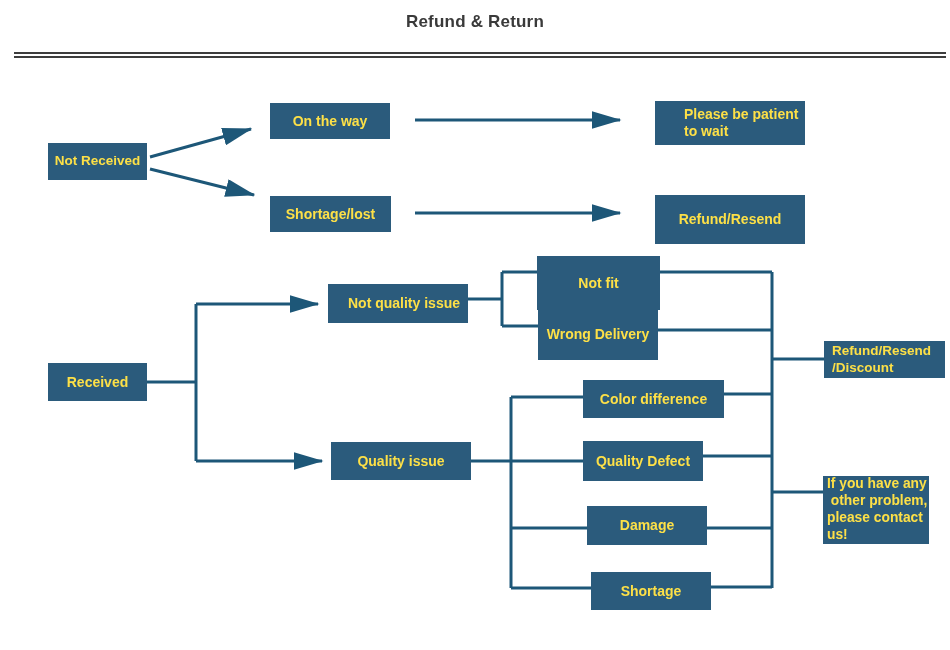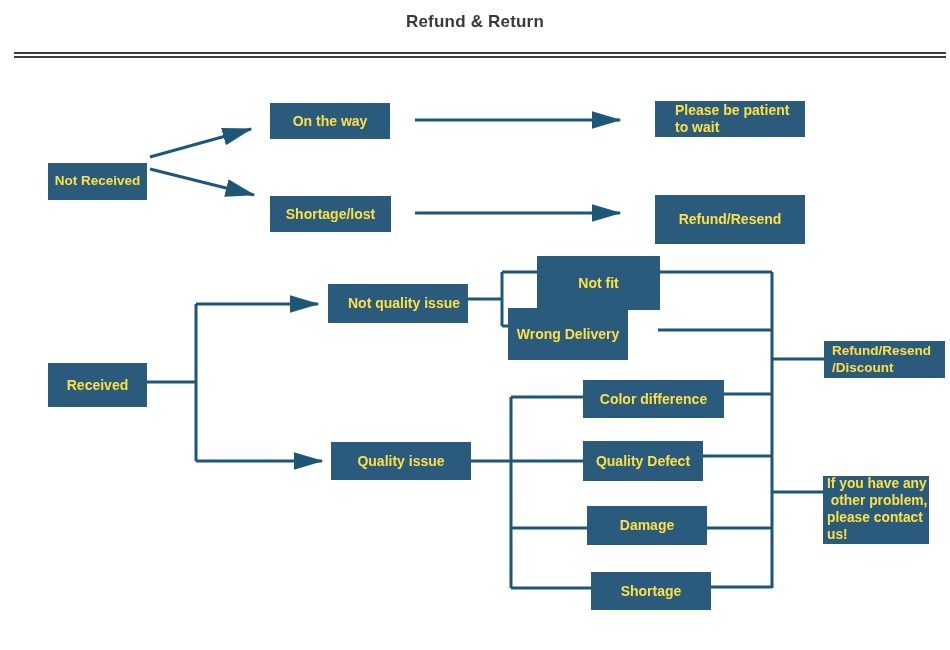--- a/index.html
+++ b/index.html
@@ -21,30 +21,30 @@
   #ah path { fill:var(--line,#1d5778); }
   .node {
     position:absolute; box-sizing:border-box;
     background:var(--box,#2b5b7c); color:#fde047;
     font-weight:bold; font-size:14px; line-height:1.2;
     display:flex; align-items:center; justify-content:center;
     text-align:center; white-space:pre-wrap;
   }
   .node.left { justify-content:flex-start; text-align:left; }
   
-  #n-not-received          { left:48px;  top:143px; width:99px;  height:37px; font-size:13.5px;margin-top:20px; }
+  #n-not-received          { left:48px;  top:143px; width:99px;  height:37px; font-size:13.5px; }
   #n-on-the-way            { left:270px; top:103px; width:120px; height:36px; }
   #n-returned-lost         { left:270px; top:196px; width:121px; height:36px; }
-  #n-be-patient            { left:655px; top:101px; width:150px; height:36px; padding-left:20px; }
+  #n-be-patient            { left:655px; top:101px; width:150px; height:44px; padding-left:29px; }
   #n-refund-resend         { left:655px; top:195px; width:150px; height:49px; }
-  #n-received              { left:48px;  top:363px; width:99px;  height:44px; }
+  #n-received              { left:48px;  top:363px; width:99px;  height:38px; }
   #n-not-quality-issue     { left:328px; top:284px; width:140px; height:39px;padding-left:12px; }
   #n-quality-issue         { left:331px; top:442px; width:140px; height:38px; }
   #n-not-fit               { left:537px; top:256px; width:123px; height:54px; }
-  #n-wrong-delivery        { left:508px; top:308px; width:120px; height:52px; }
+  #n-wrong-delivery        { left:538px; top:308px; width:120px; height:52px; }
   #n-color-difference      { left:583px; top:380px; width:141px; height:38px; }
   #n-quality-defect        { left:583px; top:441px; width:120px; height:40px; }
   #n-damage                { left:587px; top:506px; width:120px; height:39px; }
   #n-shortage              { left:591px; top:572px; width:120px; height:38px; }
   #n-refund-resend-discount{ left:824px; top:341px; width:121px; height:37px; padding-left:8px; font-size:13.5px; line-height:1.25; }
   #n-contact-us            { left:823px; top:476px; width:106px; height:68px; padding-left:4px; font-size:13.8px; line-height:1.22; }
 </style>
 </head>
 <body>
 

